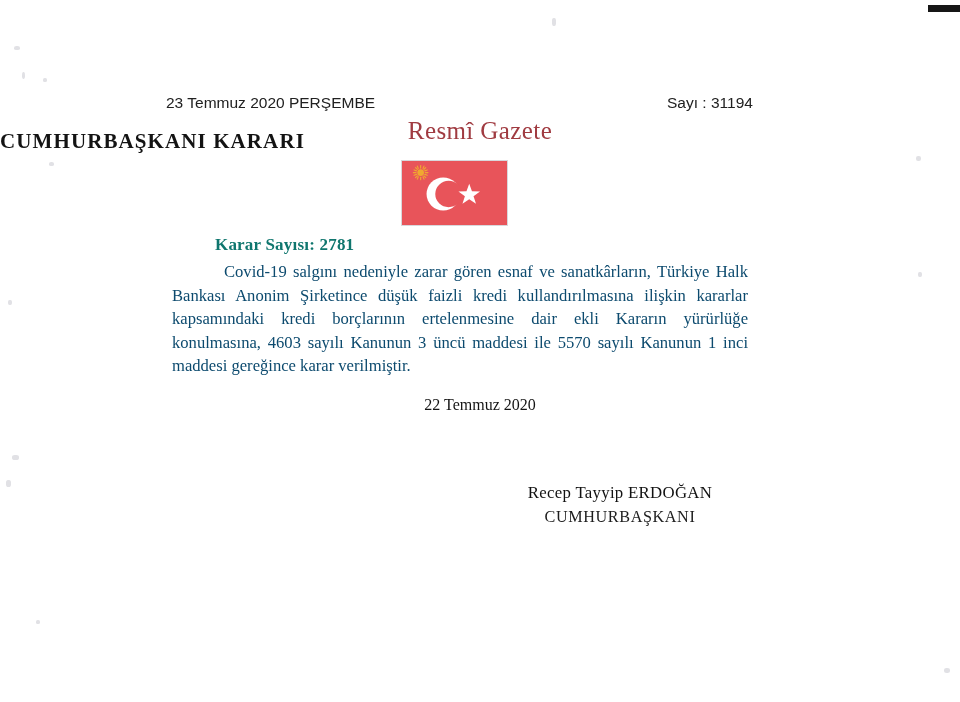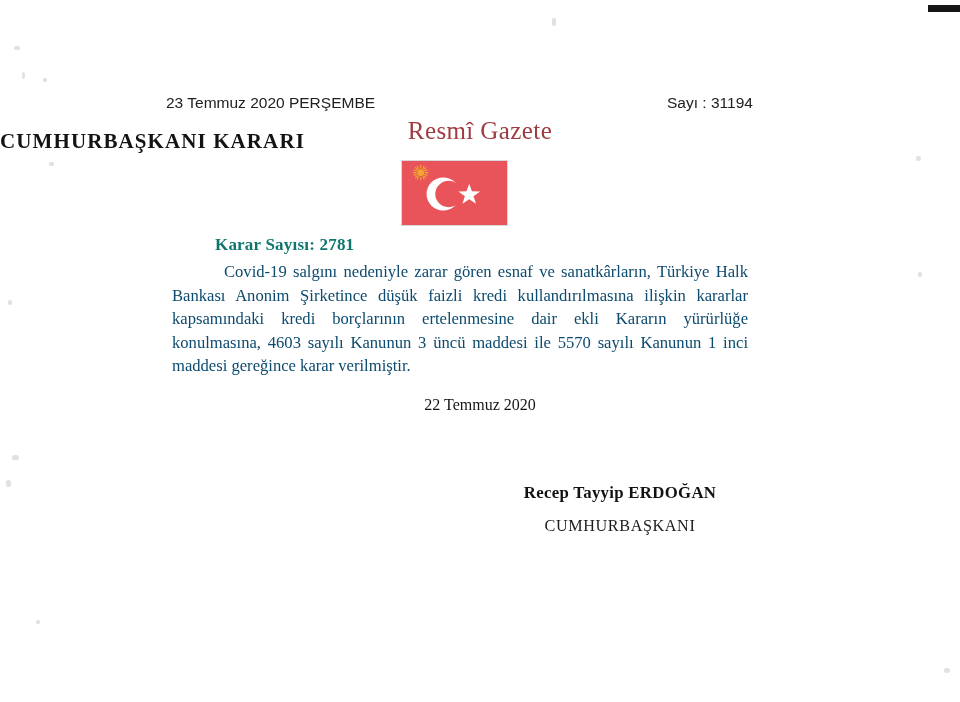--- a/index.html
+++ b/index.html
@@ -149,31 +149,31 @@
     left: 440px;
     top: 482px;
     width: 360px;
     text-align: center;
     line-height: 22px;
   }
 
   .signature-name {
     display: block;
     font-size: 16.8px;
-    font-weight: bold;
+    font-weight: normal;
     letter-spacing: .3px;
     color: #121212;
   }
 
   .signature-title {
     display: block;
     font-size: 16.2px;
     letter-spacing: .6px;
     color: #1d1d1d;
-    margin-top: 11px;
+    margin-top: 2px;
   }
 </style>
 </head>
 <body>
 
 <div id="page">
 
   <div class="scan-bar"></div>
 
   <div class="speck" style="left:14px;  top:46px;  width:6px;  height:4px;"></div>

